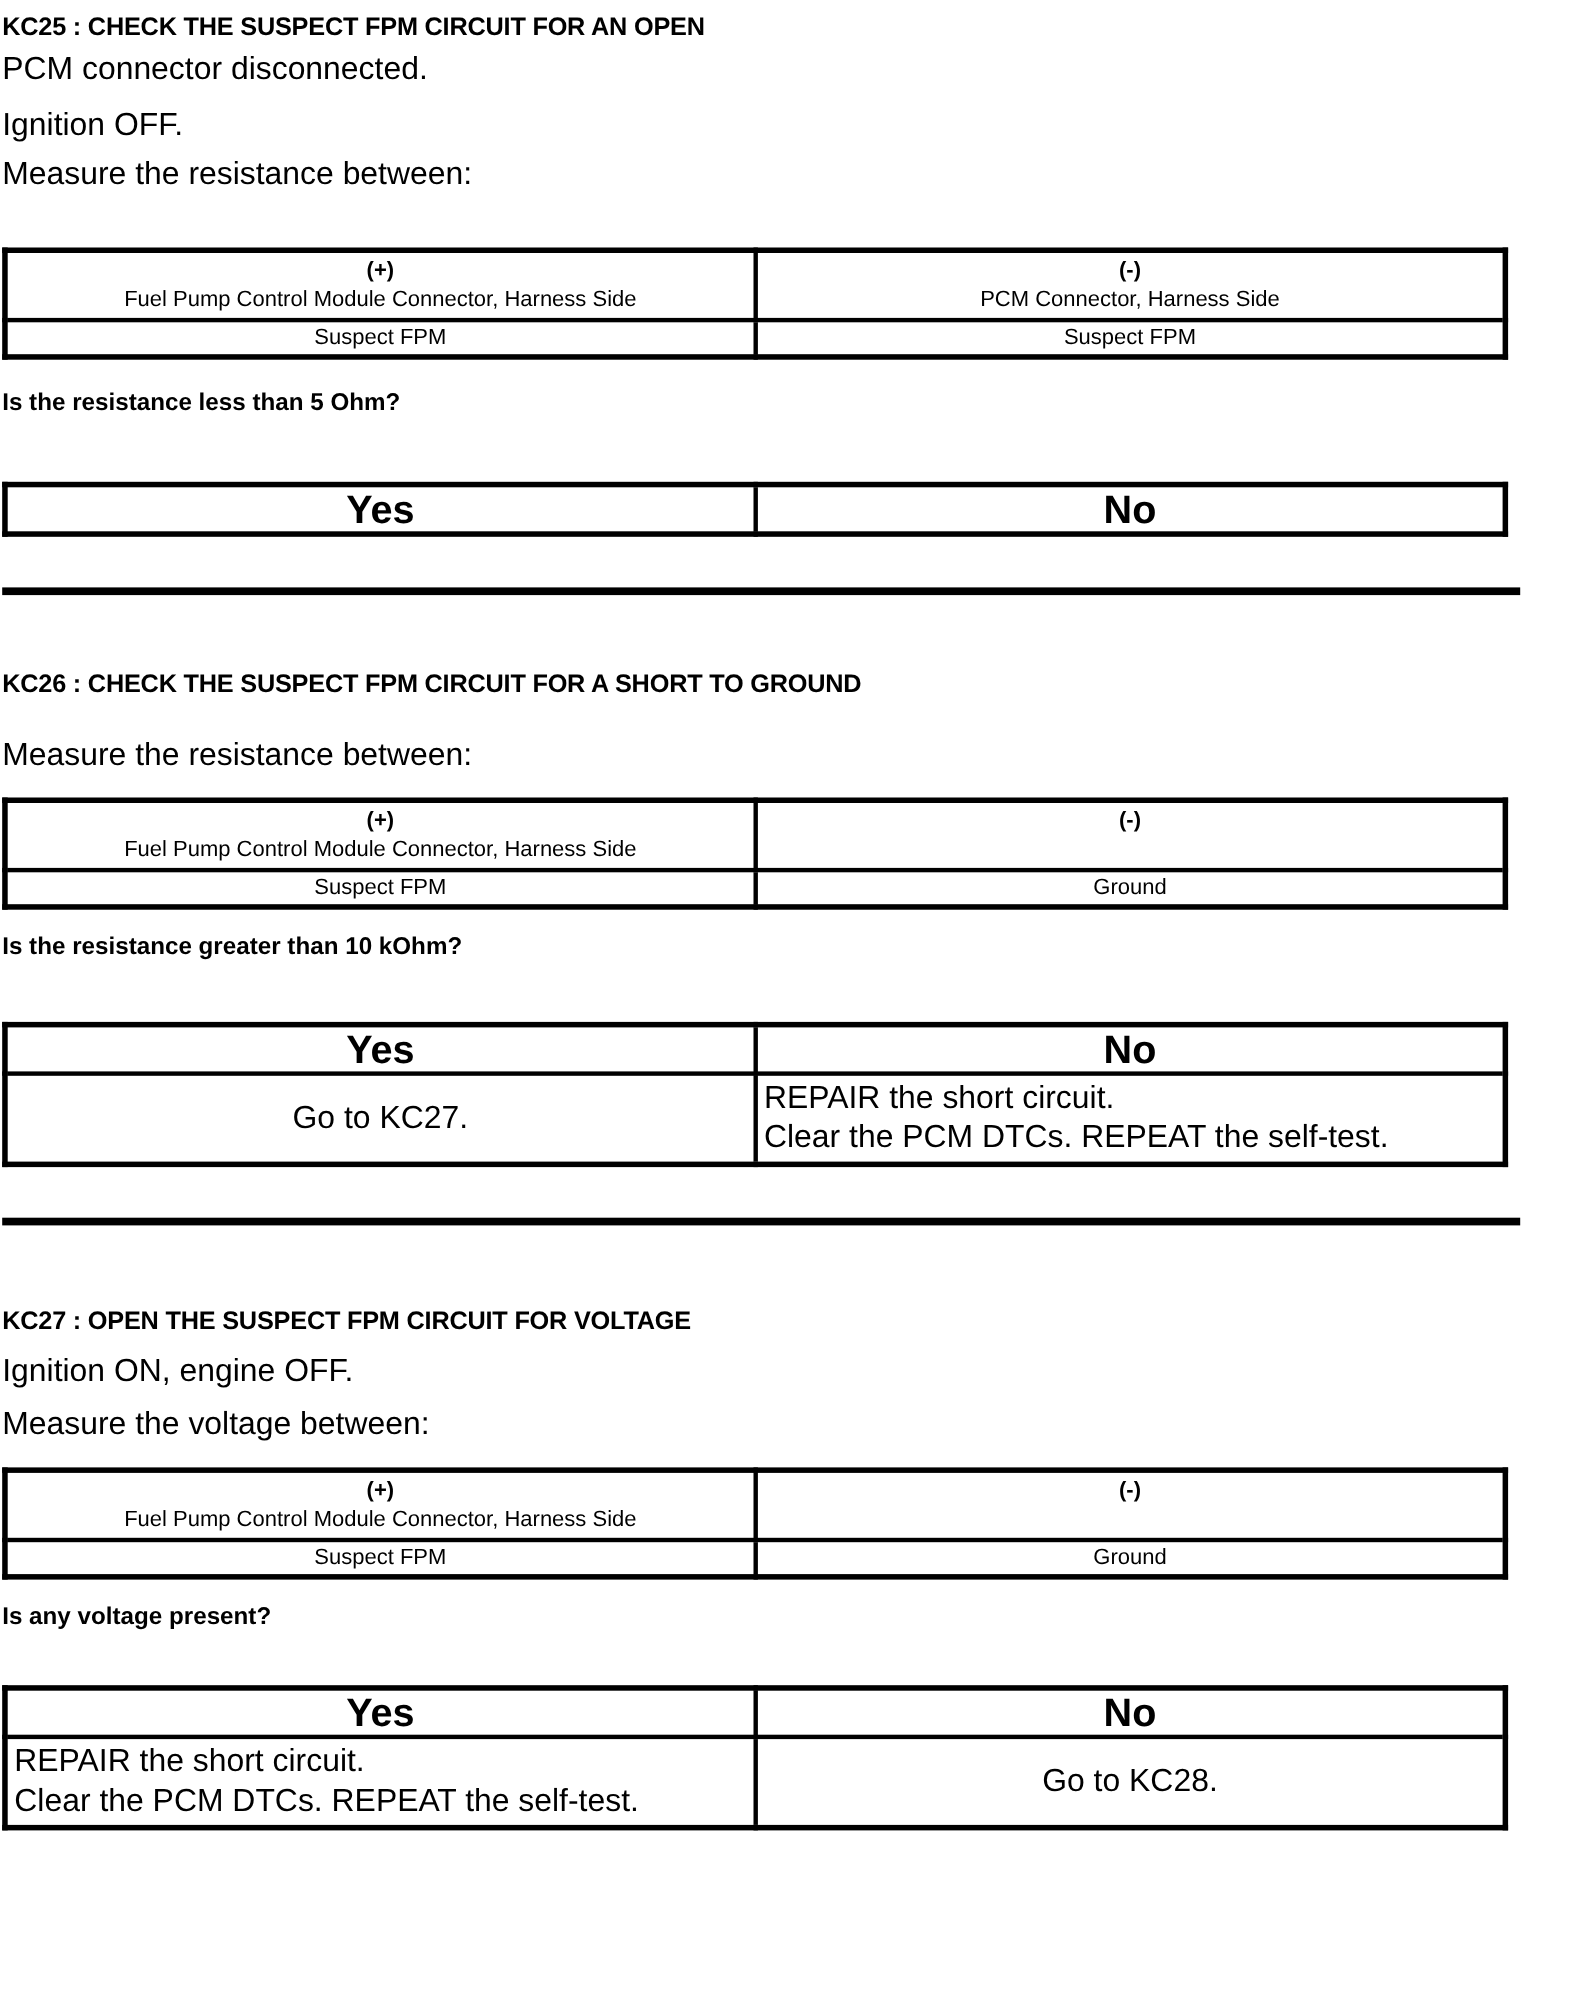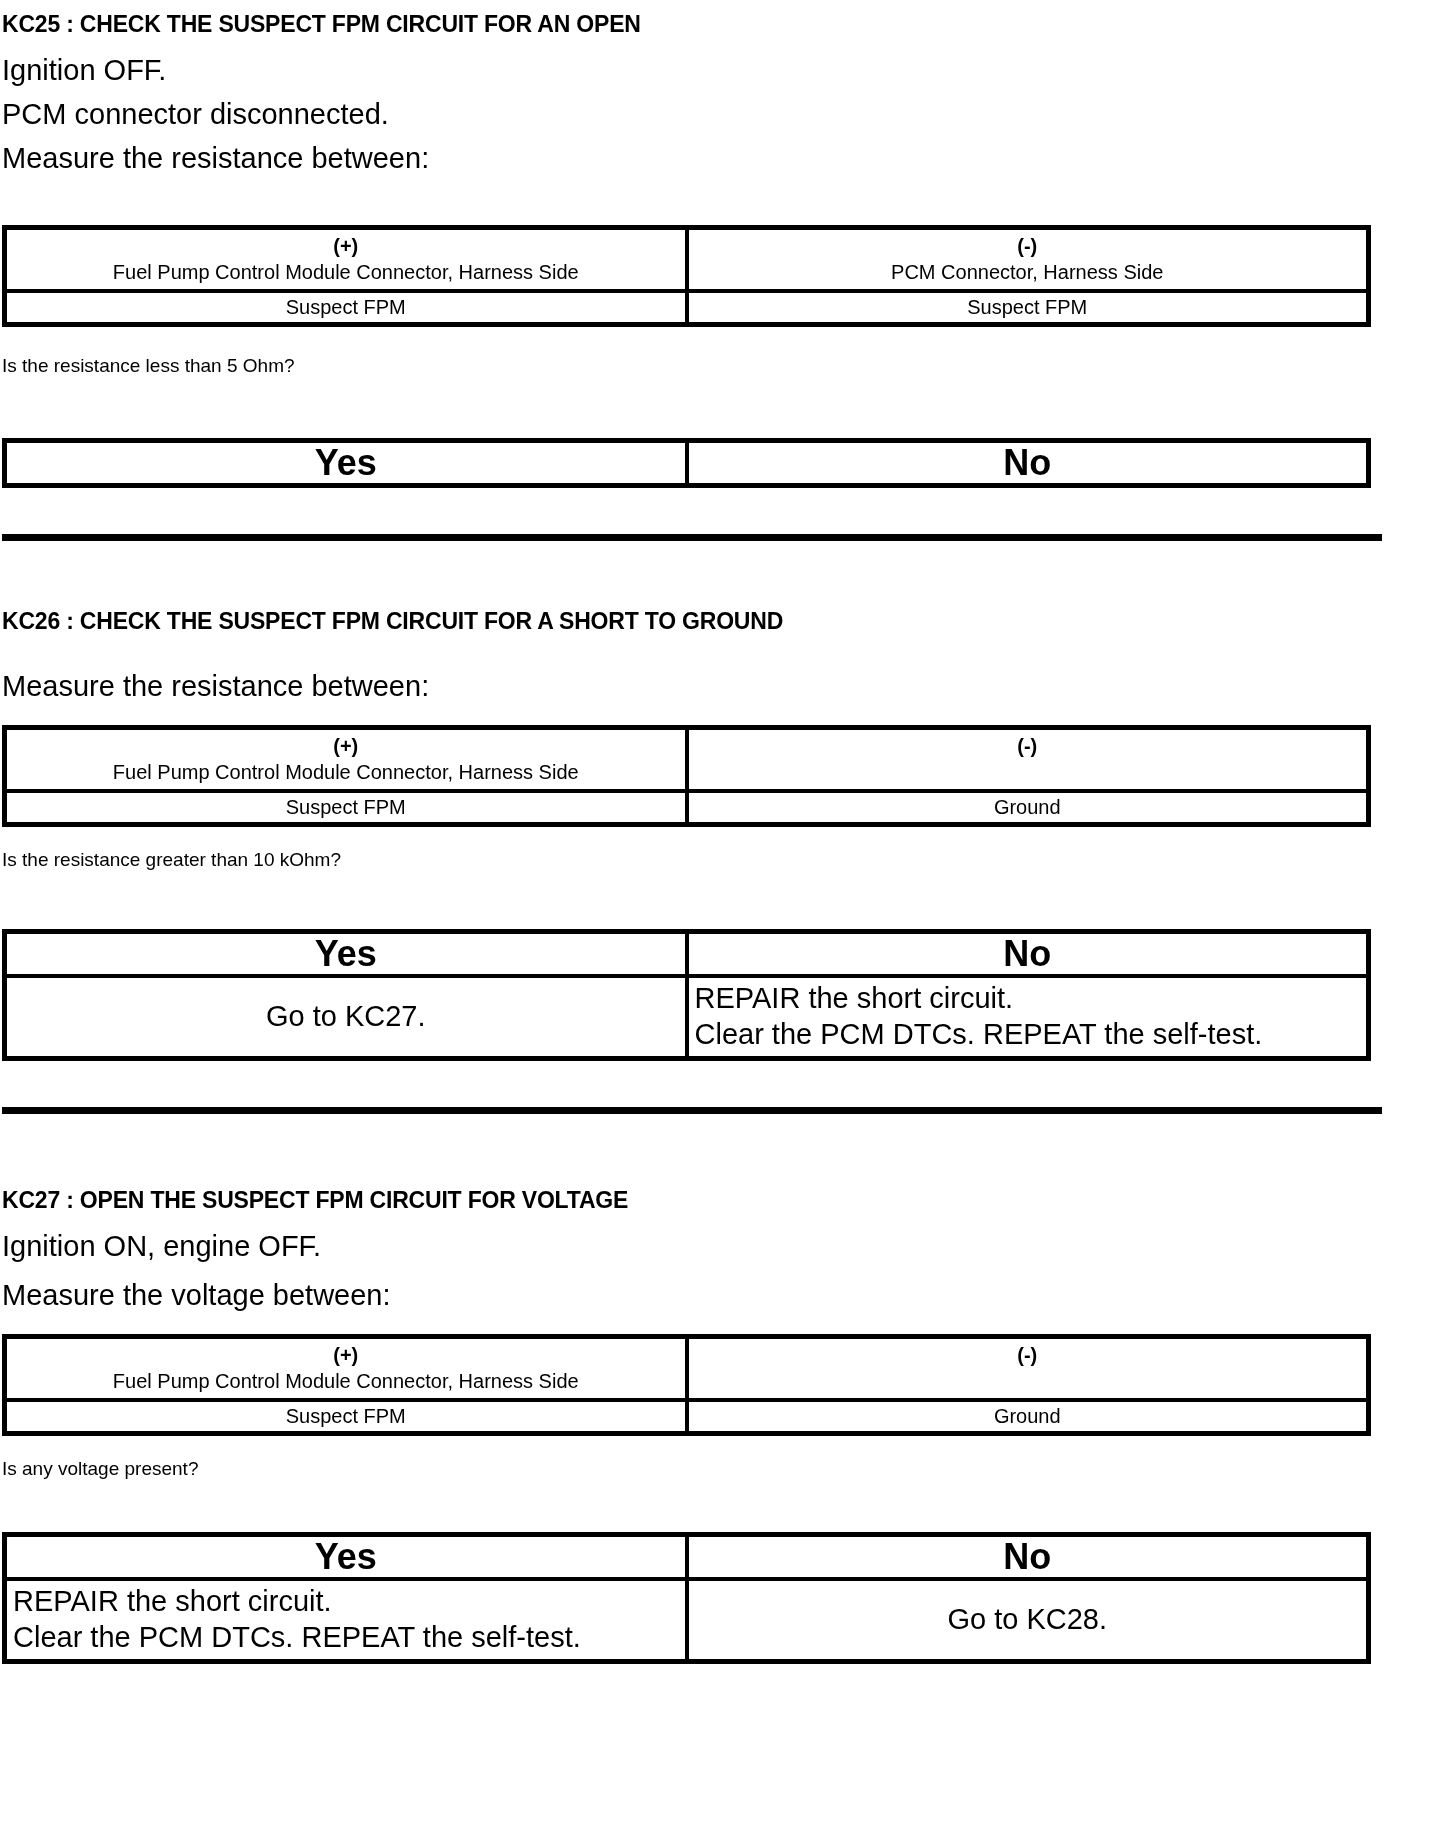--- a/index.html
+++ b/index.html
@@ -10,21 +10,21 @@
     font-family:"Liberation Sans", sans-serif;
     overflow:hidden;
   }
   .page { padding:12px 0 0 2px; }
 
   .step-heading {
     font-size:23px; font-weight:bold; line-height:24px;
     letter-spacing:-0.2px;
   }
   .body-line { font-size:29px; line-height:33px; }
-  .question  { font-size:19px; font-weight:normal; line-height:33px; }
+  .question  { font-size:22px; font-weight:bold; line-height:33px; }
 
   
   .gap-11 { margin-top:11px; }
   .gap-18 { margin-top:18px; }
   .gap-22 { margin-top:22px; }
   .gap-30 { margin-top:16px; }
   .gap-37 { margin-top:37px; }
   .gap-46 { margin-top:46px; }
   .gap-47 { margin-top:47px; }
   .gap-50 { margin-top:50px; }
@@ -62,22 +62,22 @@
   .divider { width:1380px; height:7px; background:#000; border:none; }
 </style>
 </head>
 <body>
 
 <div class="page">
 
   <section>
     <h2 class="step-heading">KC25 : CHECK THE SUSPECT FPM CIRCUIT FOR AN OPEN</h2>
 
+    <p class="body-line gap-11">PCM connector disconnected.</p>
     <p class="body-line gap-18">Ignition OFF.</p>
-    <p class="body-line gap-11">PCM connector disconnected.</p>
 
     <p class="body-line gap-11">Measure the resistance between:</p>
 
     <table class="measure-table gap-50">
       <tbody>
         <tr class="mt-head">
           <td>
             <div class="mt-line polarity">(+)</div>
             <div class="mt-line">Fuel Pump Control Module Connector, Harness Side</div>
           </td>

